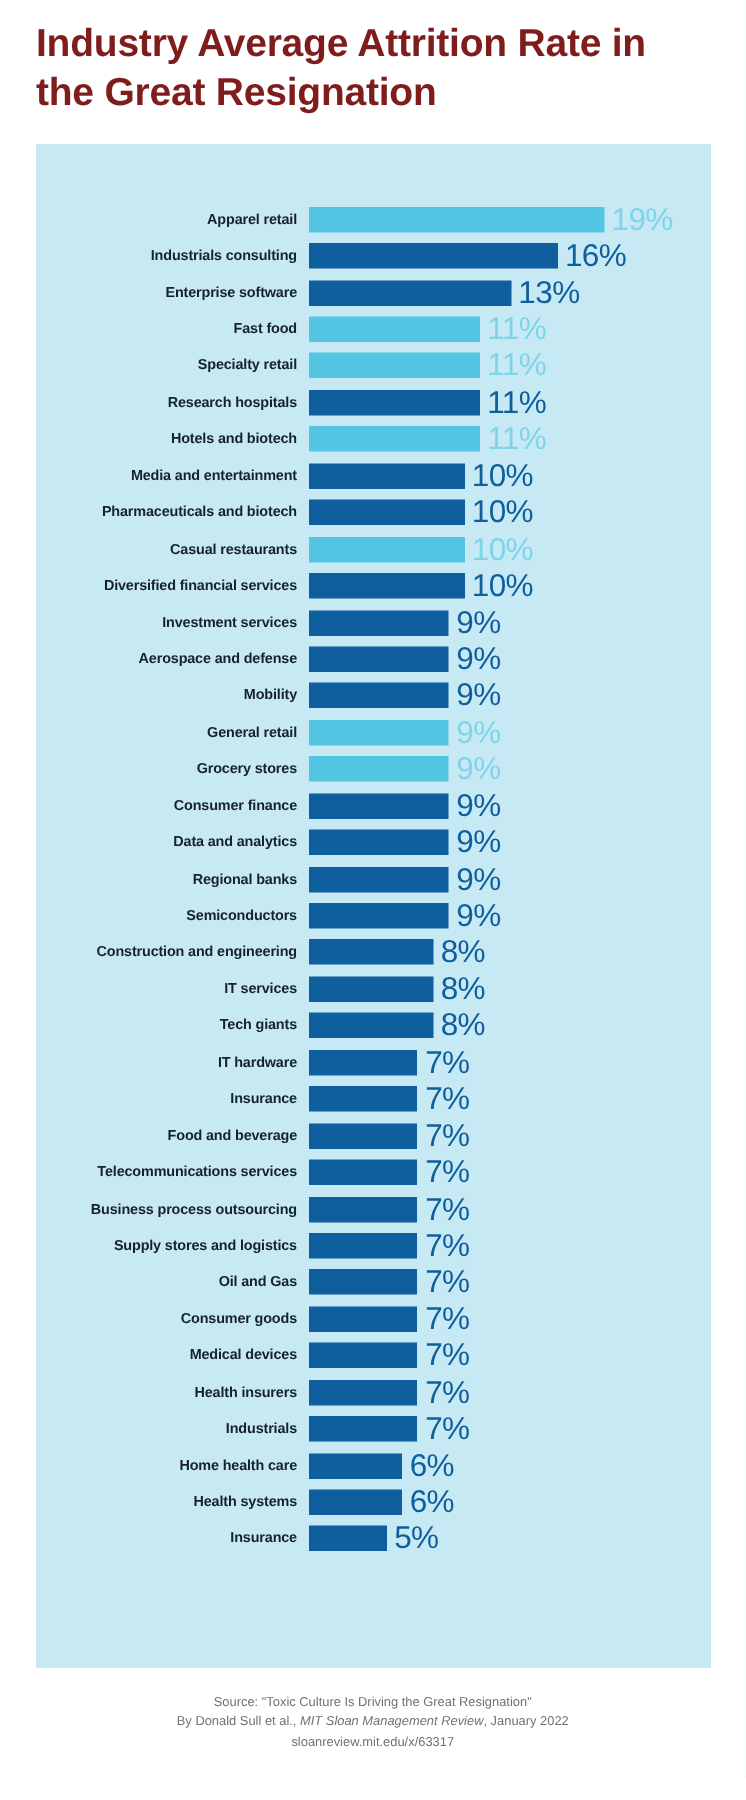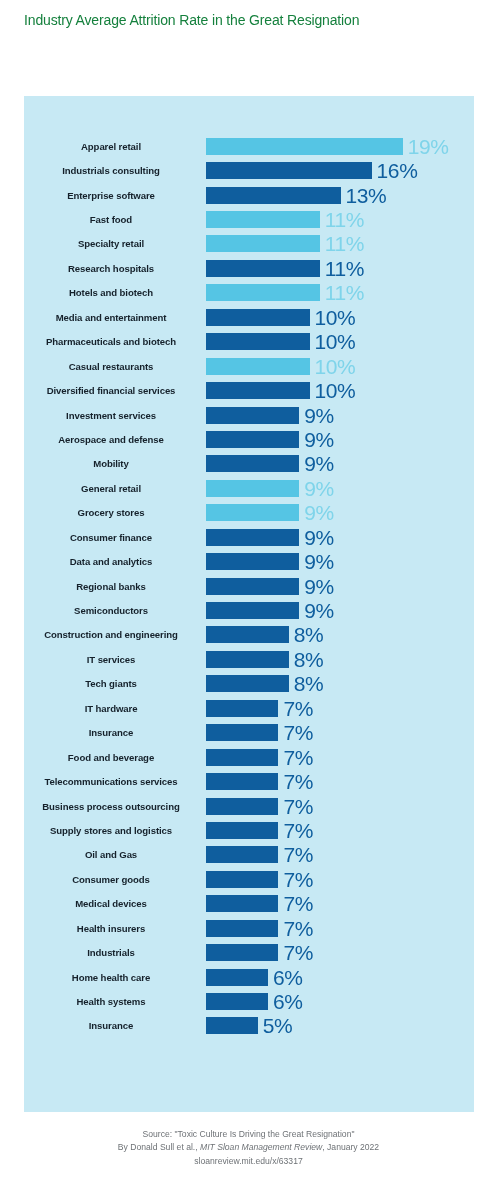--- a/index.html
+++ b/index.html
@@ -22,23 +22,23 @@
     position: relative;
     box-sizing: border-box;
   }
 
   
   .title {
     position: absolute;
     left: 24px;
     top: 12px;
     width: 430px;
-    color: #15803d;
-    font-size: 14px;
-    font-weight: normal;
+    color: #7f1d1d;
+    font-size: 26px;
+    font-weight: bold;
     line-height: 1.26;
     letter-spacing: -0.15px;
   }
 
   
   .panel {
     position: absolute;
     left: 24px;
     top: 96px;
     width: 450px;
@@ -56,21 +56,21 @@
   .row {
     position: relative;
     height: 24.45px;
     display: flex;
     align-items: center;
   }
 
   .row-label {
     width: 182px;
     flex: 0 0 182px;
-    text-align: center;
+    text-align: right;
     padding-right: 8px;
     box-sizing: border-box;
     font-size: 9.6px;
     font-weight: bold;
     color: #15212b;
     letter-spacing: -0.1px;
     white-space: nowrap;
   }
 
   .bar-zone {

